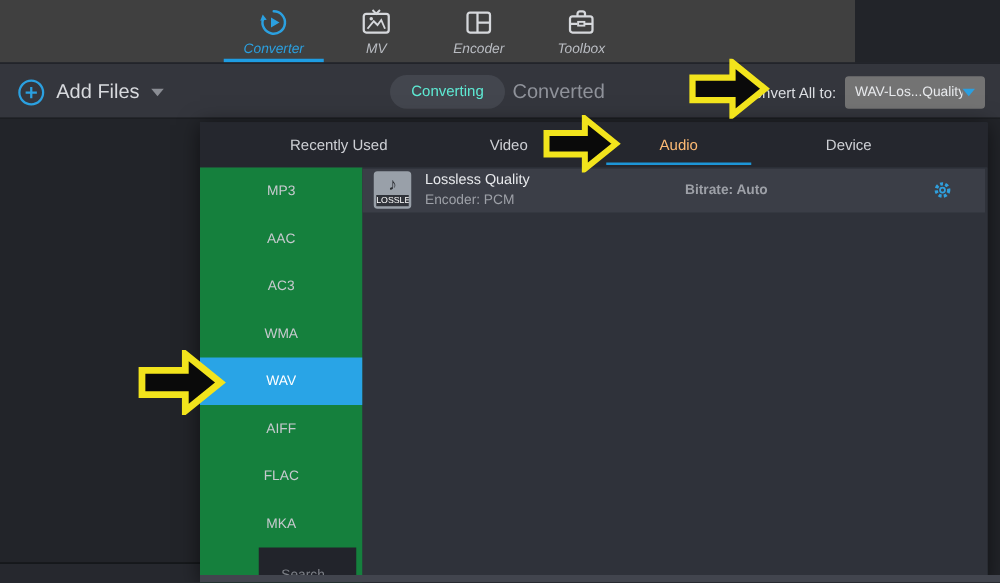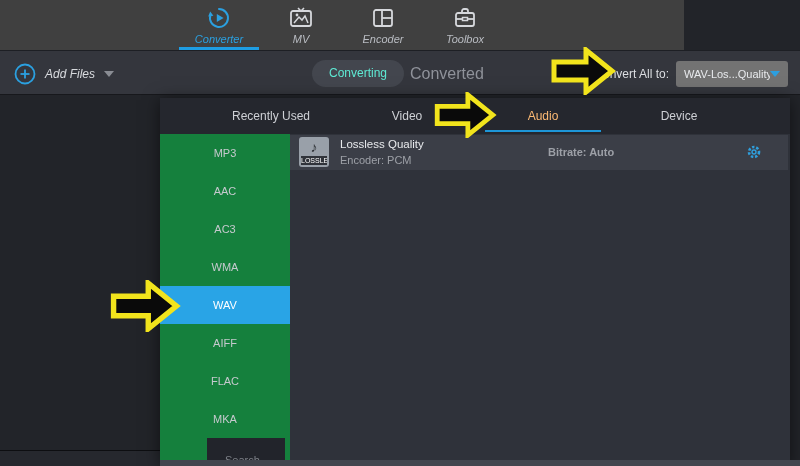--- a/index.html
+++ b/index.html
@@ -17,21 +17,21 @@
   .top-tab .t-label { font-size:11px; color:#b9bcc2; margin-top:2px; }
   .top-tab.active .t-label { color:#2ba0e0; }
   .top-tab.active .tab-underline { position:absolute; bottom:0; left:-8px; right:-8px;
              height:3px; background:#1e9de3; }
 
   
   .toolbar2 { position:absolute; left:0; top:50px; width:800px; height:45px;
               background:#34363d; border-top:1px solid #1d1f24; border-bottom:1px solid #17181c; }
   .addfiles { position:absolute; left:14px; top:0; height:45px; display:flex;
               align-items:center; gap:9px; cursor:pointer; }
-  .addfiles .af-label { font-size:12px; color:#d8dade;font-style:italic; }
+  .addfiles .af-label { font-size:16px; color:#d8dade; }
   .caret-down { width:0; height:0; border-left:5px solid transparent; border-right:5px solid transparent;
                 border-top:6px solid #8a8d94; }
   .pill { position:absolute; left:312px; top:9px; height:27px; line-height:27px; padding:0 17px;
           background:#43464e; border-radius:14px; font-size:12px; color:#5eead4; cursor:pointer; }
   .converted { position:absolute; left:410px; top:0; height:45px; line-height:45px;
                font-size:16px; color:#8f929a; cursor:pointer; }
   .convert-all { position:absolute; right:12px; top:0; height:45px; display:flex;
                  align-items:center; gap:7px; }
   .ca-label { font-size:12px; color:#dcdee2; }
   .dropdown { width:112px; height:26px; background:#737373; border-radius:3px;

